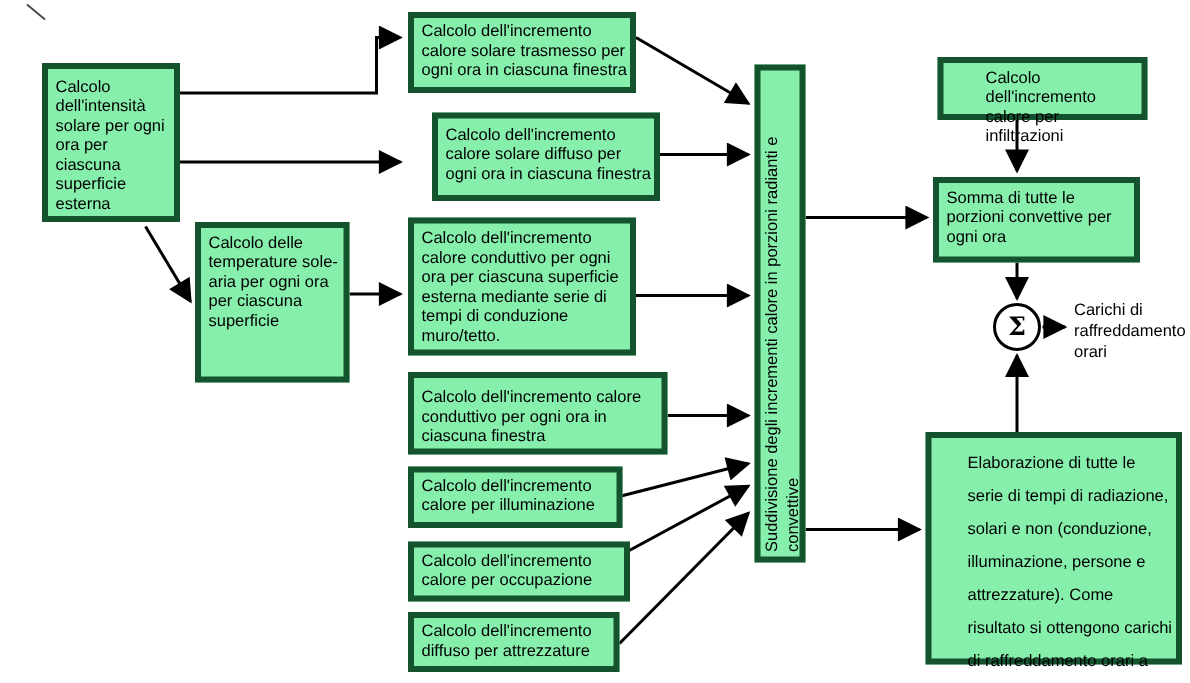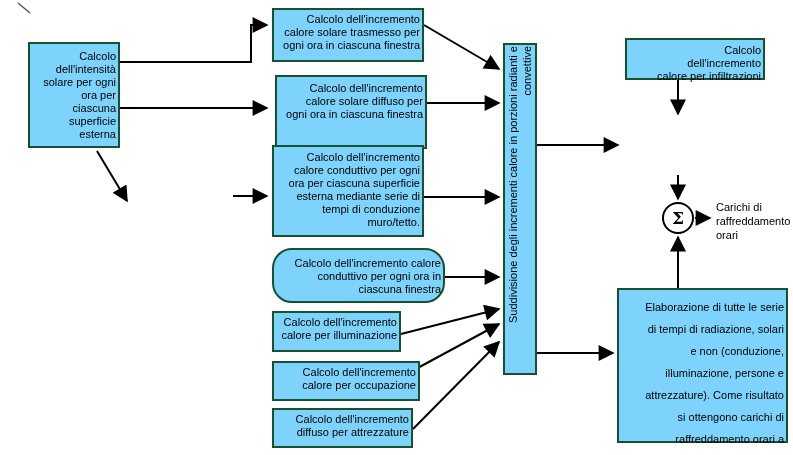--- a/index.html
+++ b/index.html
@@ -2,31 +2,31 @@
 <html><head>
 <meta charset="utf-8">
 <style>
   html,body{margin:0;padding:0;background:#ffffff;}
   .stage{
     position:relative;width:793px;height:455px;background:#ffffff;overflow:hidden;
     font-family:"Liberation Sans","DejaVu Sans",sans-serif;color:#000;
   }
   .wires{position:absolute;left:0;top:0;width:793px;height:455px;z-index:1;}
   .node{
-    position:absolute;z-index:2;box-sizing:border-box;background:#7dd3fc;
-    border:2px solid #14532d;font-size:11px;line-height:13px;
-    padding:3px 2px 0 5px;text-align:right;
+    position:absolute;z-index:2;box-sizing:border-box;background:#86efac;
+    border:4px solid #14532d;font-size:11px;line-height:13px;
+    padding:3px 2px 0 5px;text-align:left;
   }
   .node-a{left:8px;  top:42px;  width:92px; height:106px;padding-top:6px;margin-left:20px;}
   .node-b{left:130px;top:148px; width:103px;height:107px;padding-top:4px;}
   .node-c{left:272px;top:8px;   width:152px;height:54px;}
-  .node-d{left:275px;top:75px;  width:152px;height:74px;padding-top:5px;}
+  .node-d{left:288px;top:75px;  width:152px;height:59px;padding-top:5px;}
   .node-e{left:272px;top:145px; width:152px;height:92px;padding-top:4px;}
-  .node-f{left:272px;top:248px; width:173px;height:55px;padding-top:7px;border-radius:20px;}
-  .node-g{left:272px;top:311px; width:129px;height:41px;}
+  .node-f{left:272px;top:248px; width:173px;height:55px;padding-top:7px;}
+  .node-g{left:272px;top:311px; width:143px;height:41px;}
   .node-h{left:272px;top:361px; width:148px;height:40px;}
   .node-i{left:272px;top:408px; width:141px;height:40px;}
   .node-j{left:625px;top:38px;  width:140px;height:42px;padding-top:4px;padding-left:28px;}
   .node-k{left:622px;top:118px; width:138px;height:57px;padding-top:4px;}
   .node-l{left:617px;top:288px; width:171px;height:155px;line-height:22px;padding:6px 2px 0 24px;}
   .node-v{left:503px;top:43px;  width:34px;height:332px;padding:0;}
   .node-v .vlbl{
     position:absolute;left:1px;top:1px;width:328px;height:28px;
     transform:rotate(-90deg) translateX(-328px);transform-origin:0 0;
     font-size:11px;line-height:14px;padding-left:8px;box-sizing:border-box;
@@ -87,31 +87,33 @@
 
       <line x1="678" y1="175" x2="678" y2="199" marker-end="url(#arr)"></line>
 
       <line x1="678" y1="288" x2="678" y2="237" marker-end="url(#arr)"></line>
 
       <line x1="695" y1="218" x2="710" y2="218" marker-end="url(#arr)"></line>
     </g>
   </svg>
 
   <div class="node node-a">Calcolo dell'intensità solare per ogni ora per ciascuna superficie esterna</div>
+  <div class="node node-b">Calcolo delle temperature sole-aria per ogni ora per ciascuna superficie</div>
   <div class="node node-c">Calcolo dell'incremento calore solare trasmesso per ogni ora in ciascuna finestra</div>
   <div class="node node-d">Calcolo dell'incremento calore solare diffuso per ogni ora in ciascuna finestra</div>
   <div class="node node-e">Calcolo dell'incremento calore conduttivo per ogni ora per ciascuna superficie esterna mediante serie di tempi di conduzione muro/tetto.</div>
   <div class="node node-f">Calcolo dell'incremento calore conduttivo per ogni ora in ciascuna finestra</div>
   <div class="node node-g">Calcolo dell'incremento calore per illuminazione</div>
   <div class="node node-h">Calcolo dell'incremento calore per occupazione</div>
   <div class="node node-i">Calcolo dell'incremento diffuso per attrezzature</div>
 
   <div class="node node-v">
     <div class="vlbl">Suddivisione degli incrementi calore in porzioni radianti e convettive</div>
   </div>
 
   <div class="node node-j">Calcolo dell'incremento calore per infiltrazioni</div>
+  <div class="node node-k">Somma di tutte le porzioni convettive per ogni ora</div>
   <div class="node node-l">Elaborazione di tutte le serie di tempi di radiazione, solari e non (conduzione, illuminazione, persone e attrezzature). Come risultato si ottengono carichi di raffreddamento orari a causa degli incrementi di calore radiante.</div>
 
   <div class="sigma">Σ</div>
   <div class="out-label">Carichi di raffreddamento orari</div>
 
 </div>
 
 </body></html>

